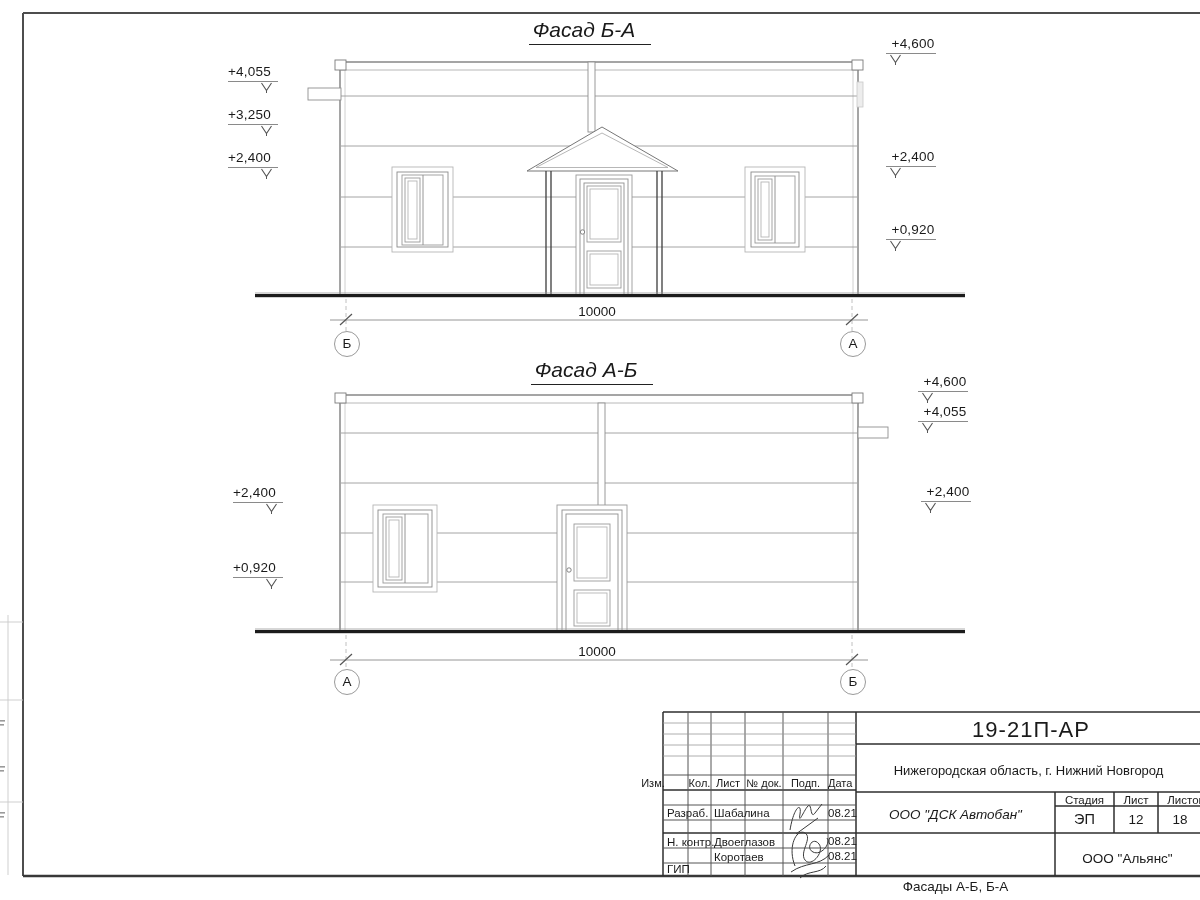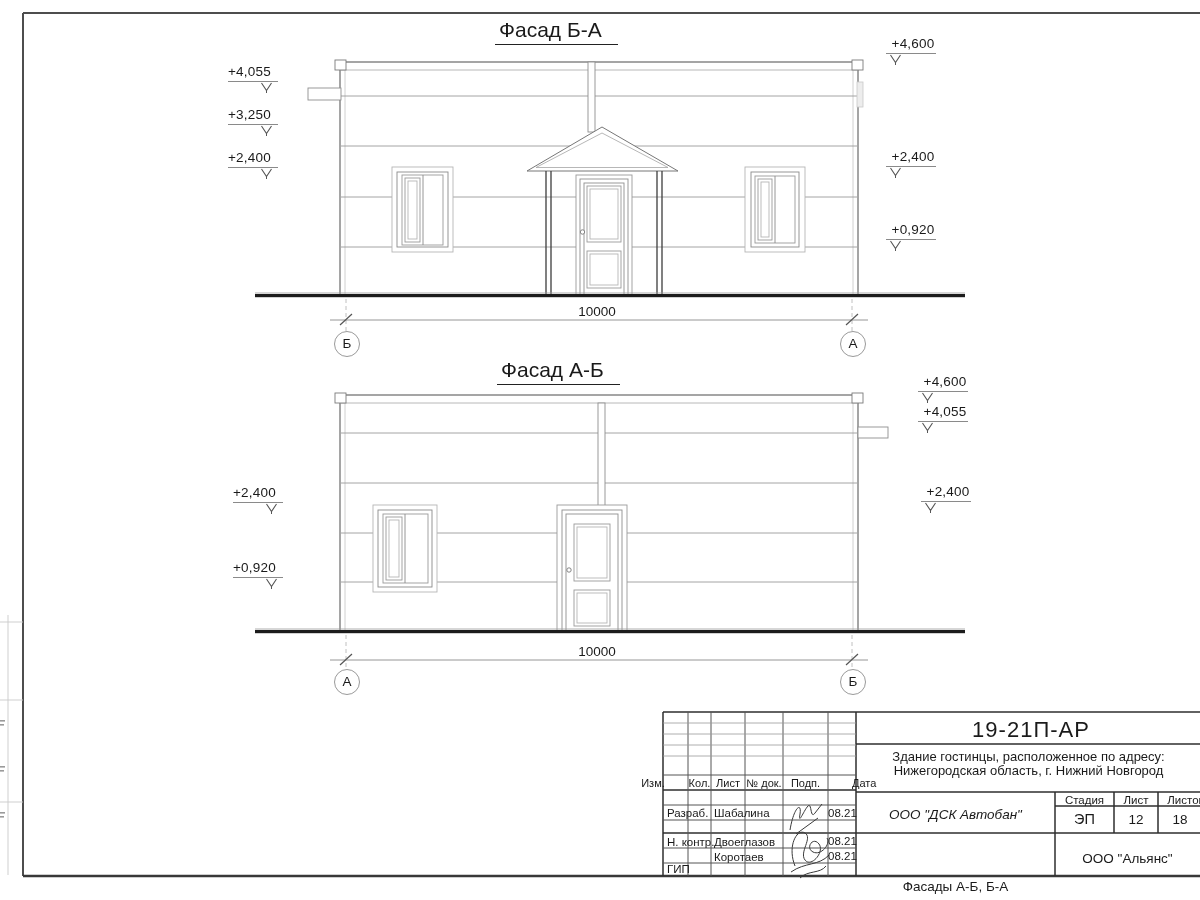--- a/index.html
+++ b/index.html
@@ -1,20 +1,20 @@
 <!DOCTYPE html>
 <html><head>
 <meta charset="utf-8">
 <style>
   html,body{margin:0;padding:0;background:#ffffff;}
   .canvas{position:relative;width:1200px;height:900px;overflow:hidden;background:#fff;
           font-family:"Liberation Sans",sans-serif;color:#1a1a1a;}
   svg.linework{position:absolute;left:0;top:0;}
   
-  .fac-title{position:absolute;width:190px;text-align:left;font-size:21px;}
+  .fac-title{position:absolute;width:190px;text-align:center;font-size:21px;font-style:italic;}
   .fac-title span{display:inline-block;border-bottom:1.6px solid #222;padding:0 16px 2px 4px;}
   
   .elev{position:absolute;width:50px;}
   .elev .t{font-size:13.5px;line-height:15px;height:15px;letter-spacing:0.2px;}
   .elev.right-side .t{padding-left:4px;text-align:center;}
   .elev .rule{height:0;border-top:1.1px solid #8a8a8a;margin-top:2px;position:relative;}
   .elev .rule svg{position:absolute;top:0;}
   .elev.left-side .rule svg{right:5px;}
   .elev.right-side .rule svg{left:3px;}
   
@@ -317,29 +317,28 @@
           <line x1="6.5" y1="8.5" x2="6.5" y2="11" stroke="#555" stroke-width="1"></line>
         </svg>
       </div>
   </div>
 
   <div class="dim-label" style="left:547px;top:644px;">10000</div>
   <div class="axis" style="left:334px;top:669px;">А</div>
   <div class="axis" style="left:840px;top:669px;">Б</div>
 
   <div class="tb center doc-number" style="left:856px;top:717px;width:350px;">19-21П-АР</div>
-  <div class="tb center addr" style="left:856px;top:749px;width:345px;">Здание гостинцы, расположенное по адресу:</div>
   <div class="tb center addr" style="left:856px;top:763px;width:345px;">Нижегородская область, г. Нижний Новгород</div>
 
   <div class="tb center hdr" style="left:632px;top:777px;width:42px;">Изм.</div>
   <div class="tb center hdr" style="left:688px;top:777px;width:23px;">Кол.</div>
   <div class="tb center hdr" style="left:711px;top:777px;width:34px;">Лист</div>
   <div class="tb center hdr" style="left:745px;top:777px;width:38px;">№ док.</div>
   <div class="tb center hdr" style="left:783px;top:777px;width:45px;">Подп.</div>
-  <div class="tb center hdr" style="left:828px;top:777px;width:24px;margin-left:24px;">Дата</div>
+  <div class="tb center hdr" style="left:828px;top:777px;width:24px;">Дата</div>
 
   <div class="tb cell" style="left:667px;top:807px;">Разраб.</div>
   <div class="tb cell" style="left:714px;top:807px;">Шабалина</div>
   <div class="tb center cell" style="left:828px;top:807px;width:28px;">08.21</div>
 
   <div class="tb cell" style="left:667px;top:836px;">Н. контр.</div>
   <div class="tb cell" style="left:714px;top:836px;">Двоеглазов</div>
   <div class="tb center cell" style="left:828px;top:835px;width:28px;">08.21</div>
 
   <div class="tb cell" style="left:667px;top:851px;margin-top:12px;">ГИП</div>

